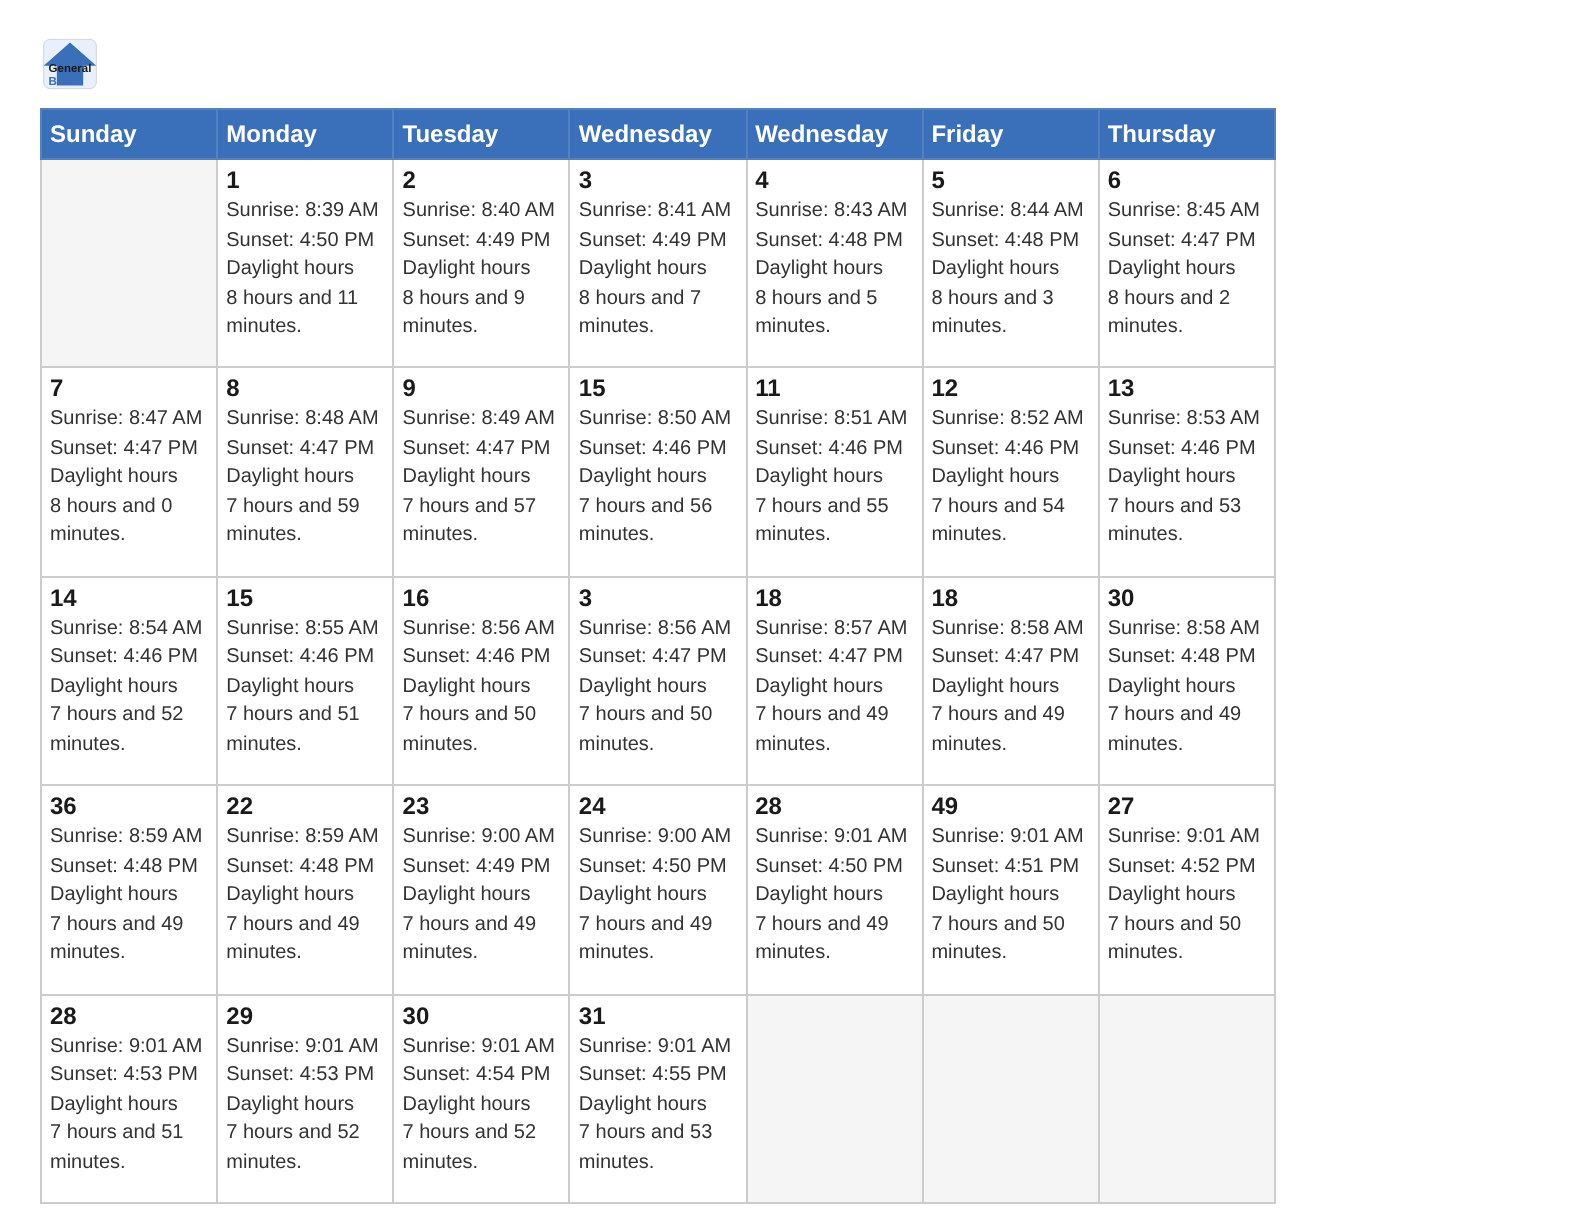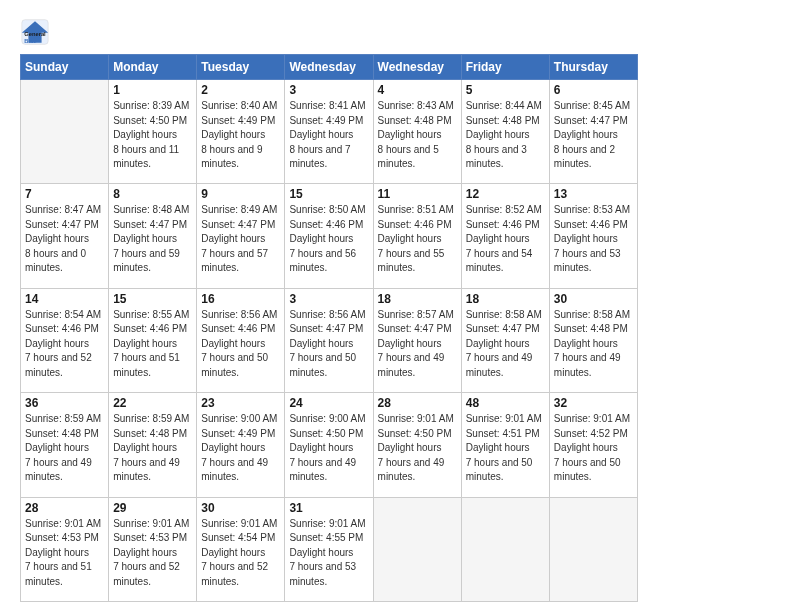--- a/index.html
+++ b/index.html
@@ -234,25 +234,25 @@
           </td>
           <td>
             <span class="day-num">24</span>
             <div class="day-info">Sunrise: 9:00 AM<br>Sunset: 4:50 PM<br>Daylight hours<br>7 hours and 49 minutes.</div>
           </td>
           <td>
             <span class="day-num">28</span>
             <div class="day-info">Sunrise: 9:01 AM<br>Sunset: 4:50 PM<br>Daylight hours<br>7 hours and 49 minutes.</div>
           </td>
           <td>
-            <span class="day-num">48</span>
+            <span class="day-num">49</span>
             <div class="day-info">Sunrise: 9:01 AM<br>Sunset: 4:51 PM<br>Daylight hours<br>7 hours and 50 minutes.</div>
           </td>
           <td>
-            <span class="day-num">32</span>
+            <span class="day-num">27</span>
             <div class="day-info">Sunrise: 9:01 AM<br>Sunset: 4:52 PM<br>Daylight hours<br>7 hours and 50 minutes.</div>
           </td>
         </tr>
         <tr>
           <td>
             <span class="day-num">28</span>
             <div class="day-info">Sunrise: 9:01 AM<br>Sunset: 4:53 PM<br>Daylight hours<br>7 hours and 51 minutes.</div>
           </td>
           <td>
             <span class="day-num">29</span>

